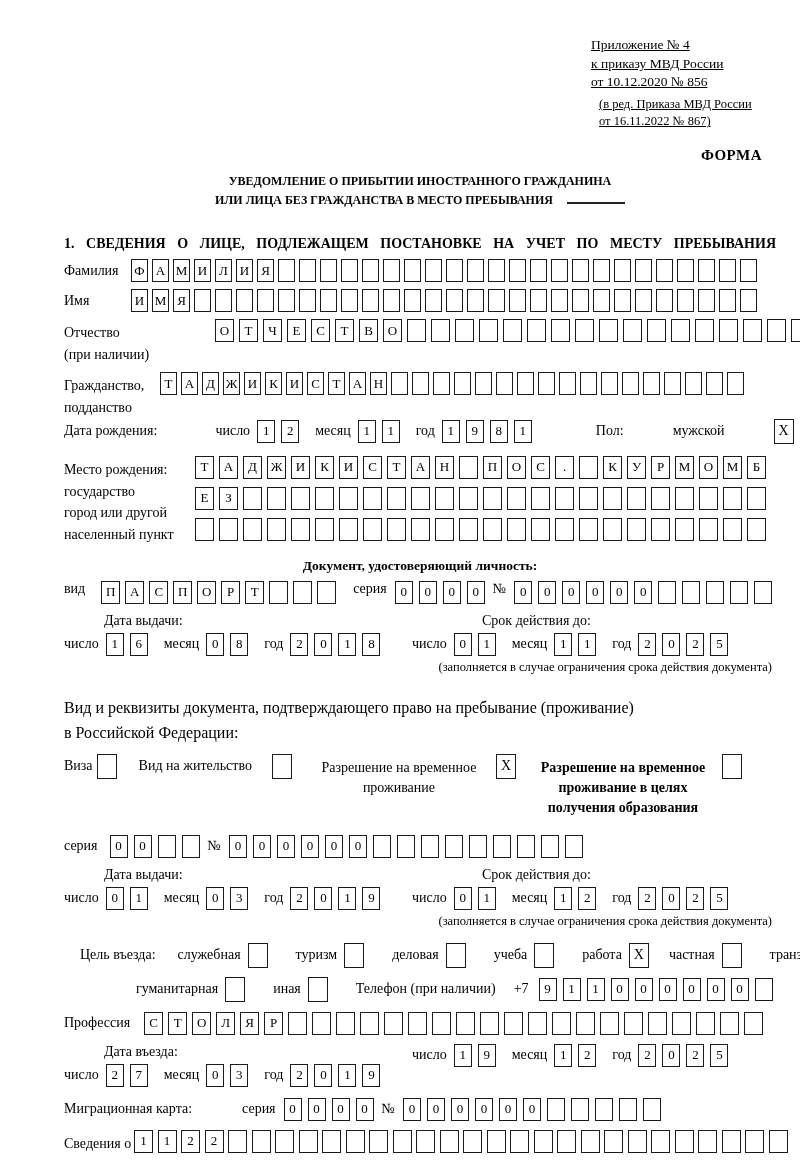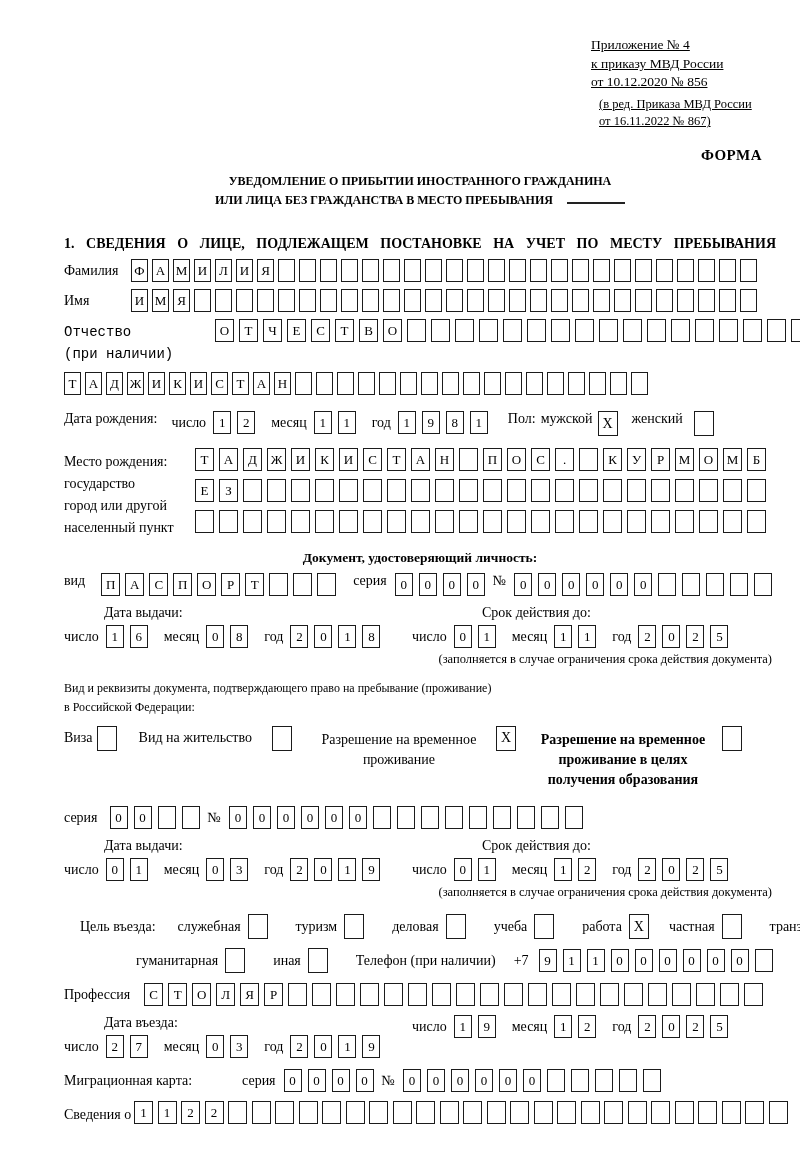--- a/index.html
+++ b/index.html
@@ -53,42 +53,42 @@
   .dategrp .dlab + .cellrow { margin-right:10px; }
 
   .two-col { display:flex; margin-top:9px; }
   .col-l { width:348px; }
   .col-r { flex:1; }
   .subhead { font-size:14px; text-align:left; margin-bottom:4px; }
   .col-l .subhead { width:250px; margin-left:40px; }
   .col-r .subhead { width:290px; margin-left:70px; }
   .note-right { text-align:right; font-size:12.5px; margin-top:4px; padding-right:4px; }
 
-  .intro { font-size:12px; margin-top:12px; line-height:1.6; }
+  .intro { font-size:16px; margin-top:20px; line-height:1.6; }
 
   .types-row { display:flex; align-items:flex-start; margin-top:8px; }
   .type-lbl { font-size:14px; padding-top:4px; }
   .type-lbl.center { text-align:center; line-height:1.45; }
   .w168 { width:178px; }
   .w176 { width:182px; }
   .types-row .chk { margin-left:8px; }
 
   .purpose-row { display:flex; align-items:center; margin-top:14px; }
   .purpose-row .lbl { padding-top:0;margin-left:16px; }
   .purpose-row .chk { margin-left:7px; margin-right:12px; }
   .purpose2 { margin-top:9px; padding-left:56px; }
   .phone-lbl { margin-left:26px; margin-right:18px; }
   .phone-prefix { font-size:14px; margin-right:8px; }
 
   .doc-sec-title { text-align:center; font-weight:bold; font-size:13.5px; margin-top:12px; }
 
   .mr6 { margin-right:6px; } .mr10 { margin-right:10px; } .ml12 { margin-left:12px; }
 
   .lblw-name { width:67px; flex:none; }
-  .lblw-pat  { width:151px; flex:none;font-family:Liberation Mono, monospace; }
+  .lblw-pat  { width:151px; flex:none; }
   .lblw-cit  { width:96px; flex:none; }
   .lblw-bp   { width:131px; flex:none; }
   .lblw-rep  { width:70px; flex:none; }
 </style>
 </head>
 <body>
 
 <div class="page">
 
   <div class="hdr">
@@ -211,20 +211,24 @@
         <div class="cell"></div>
         <div class="cell"></div>
         <div class="cell"></div>
         <div class="cell"></div>
         <div class="cell"></div>
         <div class="cell"></div>
       </div>
   </div>
 
   <div class="row">
+    <div class="lbl-col lblw-cit">
+      <div>Гражданство,</div>
+      <div>подданство</div>
+    </div>
     <div class="cellrow">
         <div class="cell">Т</div>
         <div class="cell">А</div>
         <div class="cell">Д</div>
         <div class="cell">Ж</div>
         <div class="cell">И</div>
         <div class="cell">К</div>
         <div class="cell">И</div>
         <div class="cell">С</div>
         <div class="cell">Т</div>
@@ -243,21 +247,21 @@
         <div class="cell"></div>
         <div class="cell"></div>
         <div class="cell"></div>
         <div class="cell"></div>
         <div class="cell"></div>
         <div class="cell"></div>
         <div class="cell"></div>
       </div>
   </div>
 
-  <div class="row" style="margin-top:16px; ">
+  <div class="row" style="margin-top:0; align-items:center;gap:44px;">
     <span class="dlab" style="margin-right:14px;">Дата рождения:</span>
     <div class="dategrp">
       <span class="dlab">число</span>
       <div class="cellrow dates">
           <div class="cell">1</div>
           <div class="cell">2</div>
         </div>
       <span class="dlab">месяц</span>
       <div class="cellrow dates">
           <div class="cell">1</div>

